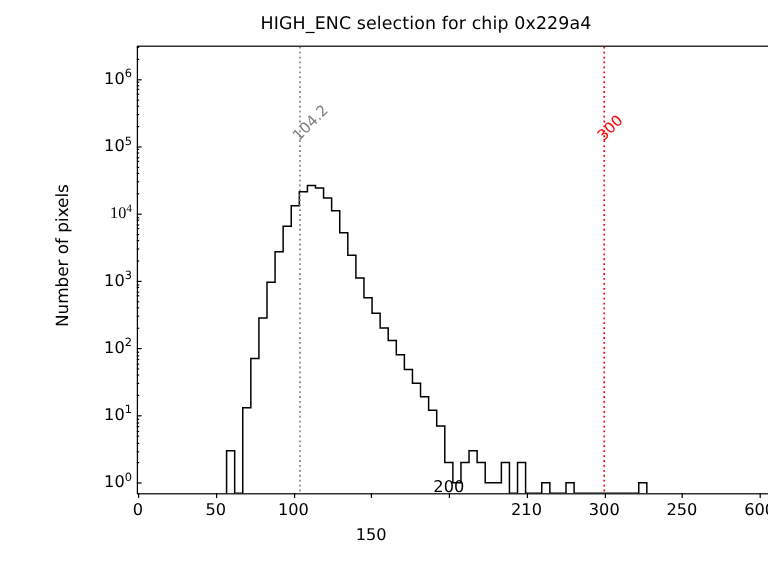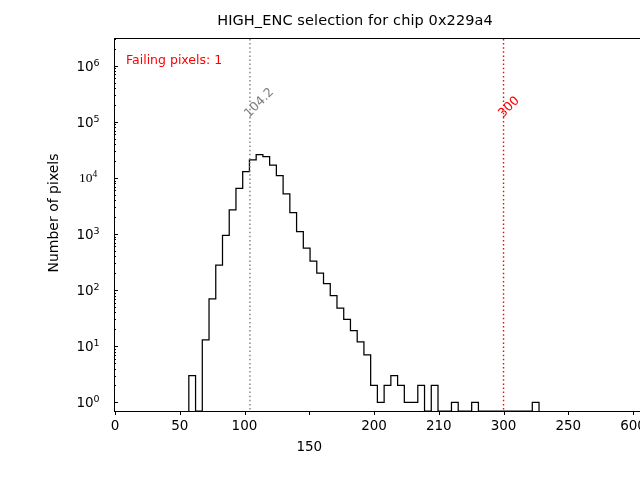--- a/index.html
+++ b/index.html
@@ -47,21 +47,21 @@
     font-size: 13.5px;
     color: #000000;
     text-align: center;
     transform: translateX(-50%);
     white-space: nowrap;
   }
   .tick-label-y {
     position: absolute;
     font-size: 13.5px;
     color: #000000;
-    text-align: center;
+    text-align: right;
     transform: translateY(-50%);
     white-space: nowrap;
   }
   .tick-label-y sup {
     font-size: 9.5px;
     vertical-align: super;
     line-height: 0;
   }
   #xlabel {
     position: absolute;
@@ -114,21 +114,21 @@
         <line x1="134.9517073170732" x2="134.9517073170732" y1="0" y2="372" stroke="#7f7f7f" stroke-width="1.4" stroke-dasharray="1.5,2.6" stroke-linecap="butt"></line>
         <line x1="388.5365853658536" x2="388.5365853658536" y1="0" y2="372" stroke="#ff0000" stroke-width="1.4" stroke-dasharray="1.5,2.6" stroke-linecap="butt"></line>
       </svg>
   </div>
 
   <div id="x-tick-labels">
       <div class="tick-label-x" style="left: 80px; top: 417px;">0</div>
       <div class="tick-label-x" style="left: 144.756px; top: 417px;">50</div>
       <div class="tick-label-x" style="left: 209.512px; top: 417px;">100</div>
       <div class="tick-label-x" style="left: 274.268px; top: 438px;">150</div>
-      <div class="tick-label-x" style="left: 339.024px; top: 417px;">200</div>
+      <div class="tick-label-x" style="left: 339.024px; top: 398px;">200</div>
       <div class="tick-label-x" style="left: 403.78px; top: 417px;">210</div>
       <div class="tick-label-x" style="left: 468.537px; top: 417px;">300</div>
       <div class="tick-label-x" style="left: 533.293px; top: 417px;">250</div>
       <div class="tick-label-x" style="left: 598.049px; top: 417px;">600</div>
     </div>
   <div id="y-tick-labels">
       <div class="tick-label-y" style="left: 31px; top: 402.311px; width: 44px;">10<sup>0</sup></div>
       <div class="tick-label-y" style="left: 31px; top: 346.22px; width: 44px;">10<sup>1</sup></div>
       <div class="tick-label-y" style="left: 31px; top: 290.128px; width: 44px;">10<sup>2</sup></div>
       <div class="tick-label-y" style="left: 31px; top: 234.037px; width: 44px;">10<sup>3</sup></div>
@@ -201,19 +201,18 @@
       <div style="position: absolute; left: 79px; top: 74.4511px; width: 2.3px; height: 1px; background: rgb(0, 0, 0);"></div>
       <div style="position: absolute; left: 79px; top: 71.1983px; width: 2.3px; height: 1px; background: rgb(0, 0, 0);"></div>
       <div style="position: absolute; left: 79px; top: 68.329px; width: 2.3px; height: 1px; background: rgb(0, 0, 0);"></div>
       <div style="position: absolute; left: 79px; top: 48.8772px; width: 2.3px; height: 1px; background: rgb(0, 0, 0);"></div>
       <div style="position: absolute; left: 79px; top: 39px; width: 2.3px; height: 1px; background: rgb(0, 0, 0);"></div>
     </div>
 
 
   <div id="ylabel">Number of pixels</div>
 
-  <div id="failing-pixels-note">Failing pixels: 1</div>
 
   <div class="vline-label" id="vline-label-mean" style="left: 215.952px; top: 104.969px;">104.2</div>
 
   <div class="vline-label" id="vline-label-cut" style="left: 469.537px; top: 104.969px;">300</div>
 
 </div>
 
 </body></html>

